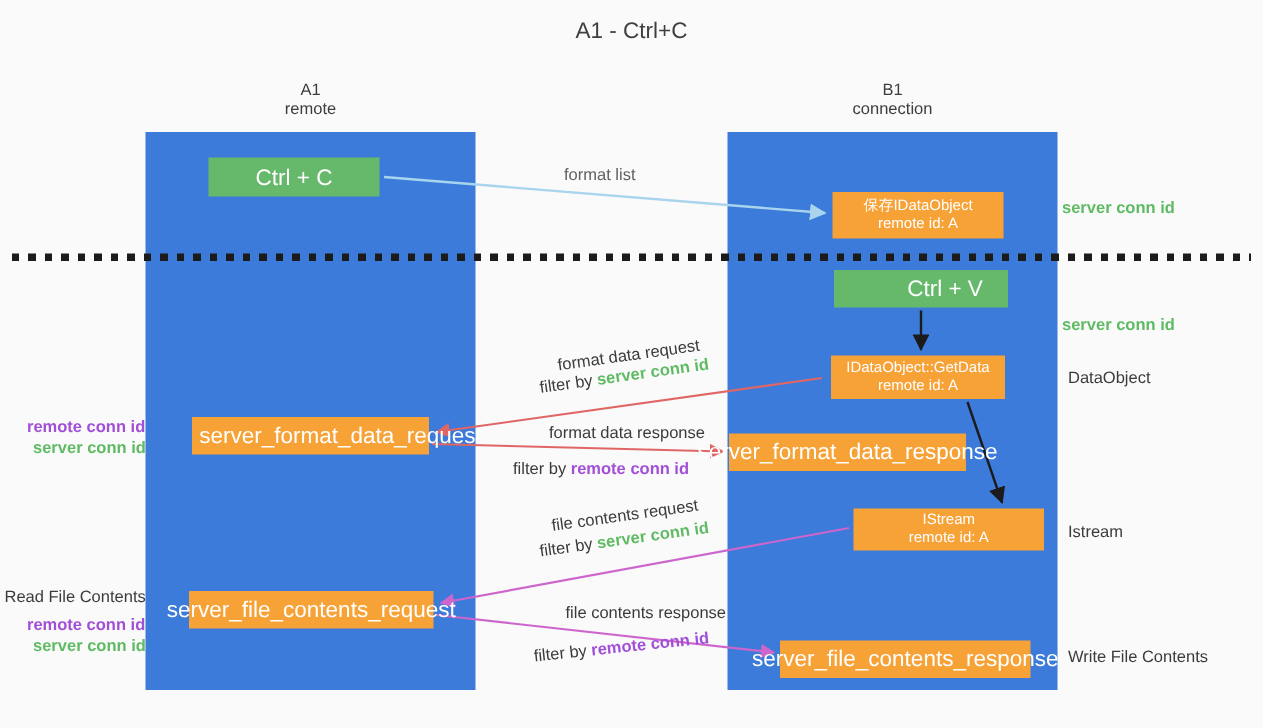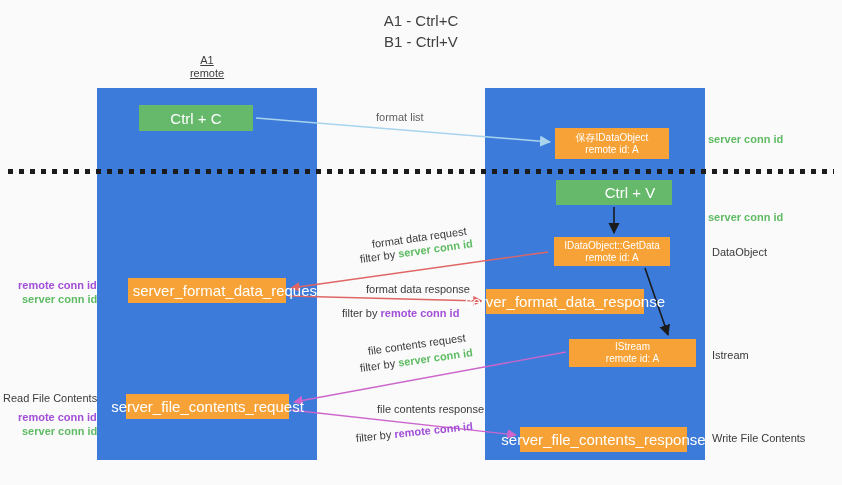--- a/index.html
+++ b/index.html
@@ -22,21 +22,21 @@
   }
   .lane {
     position: absolute; top: 88px;
     width: 220px; height: 372px;
     background: #3c7bd9;
   }
   .lane-left  { left: 97px; }
   .lane-right { left: 485px; }
   .lane-header {
     position: absolute; top: 54px; width: 220px;
-    text-align: center; font-size: 11px; line-height: 13px; color: #3d3d3d; text-decoration: underline;
+    text-align: center; font-size: 11px; line-height: 13px; color: #3d3d3d;
   }
   .dotted {
     position: absolute; left: 8px; top: 169px; width: 826px; height: 5px;
     background: repeating-linear-gradient(90deg, #1b1b1b 0 5px, transparent 5px 11px);
   }
   .arrows { position: absolute; left: 0; top: 0; z-index: 2; pointer-events: none; }
   .box {
     position: absolute; z-index: 3;
     display: flex; flex-direction: column;
     align-items: center; justify-content: center;
@@ -57,26 +57,29 @@
   .tilt8 { transform: rotate(-8deg); transform-origin: left center; }
   .tilt6 { transform: rotate(-6deg); transform-origin: left center; }
 </style>
 </head>
 <body>
 
 <div class="canvas">
 
   <div class="title">
     <div>A1 - Ctrl+C</div>
-    <div>B1 - Ctrl+V</div>
   </div>
 
   <div class="lane-header" style="left:97px;">
     <div>A1</div>
     <div>remote</div>
+  </div>
+  <div class="lane-header" style="left:485px;">
+    <div>B1</div>
+    <div>connection</div>
   </div>
 
   <div class="lane lane-left"></div>
   <div class="lane lane-right"></div>
 
   <div class="dotted"></div>
 
   <svg class="arrows" width="842" height="485">
     <defs>
       <marker id="m-blue" viewBox="0 0 10 10" refX="9" refY="5" markerWidth="7" markerHeight="7" orient="auto">

